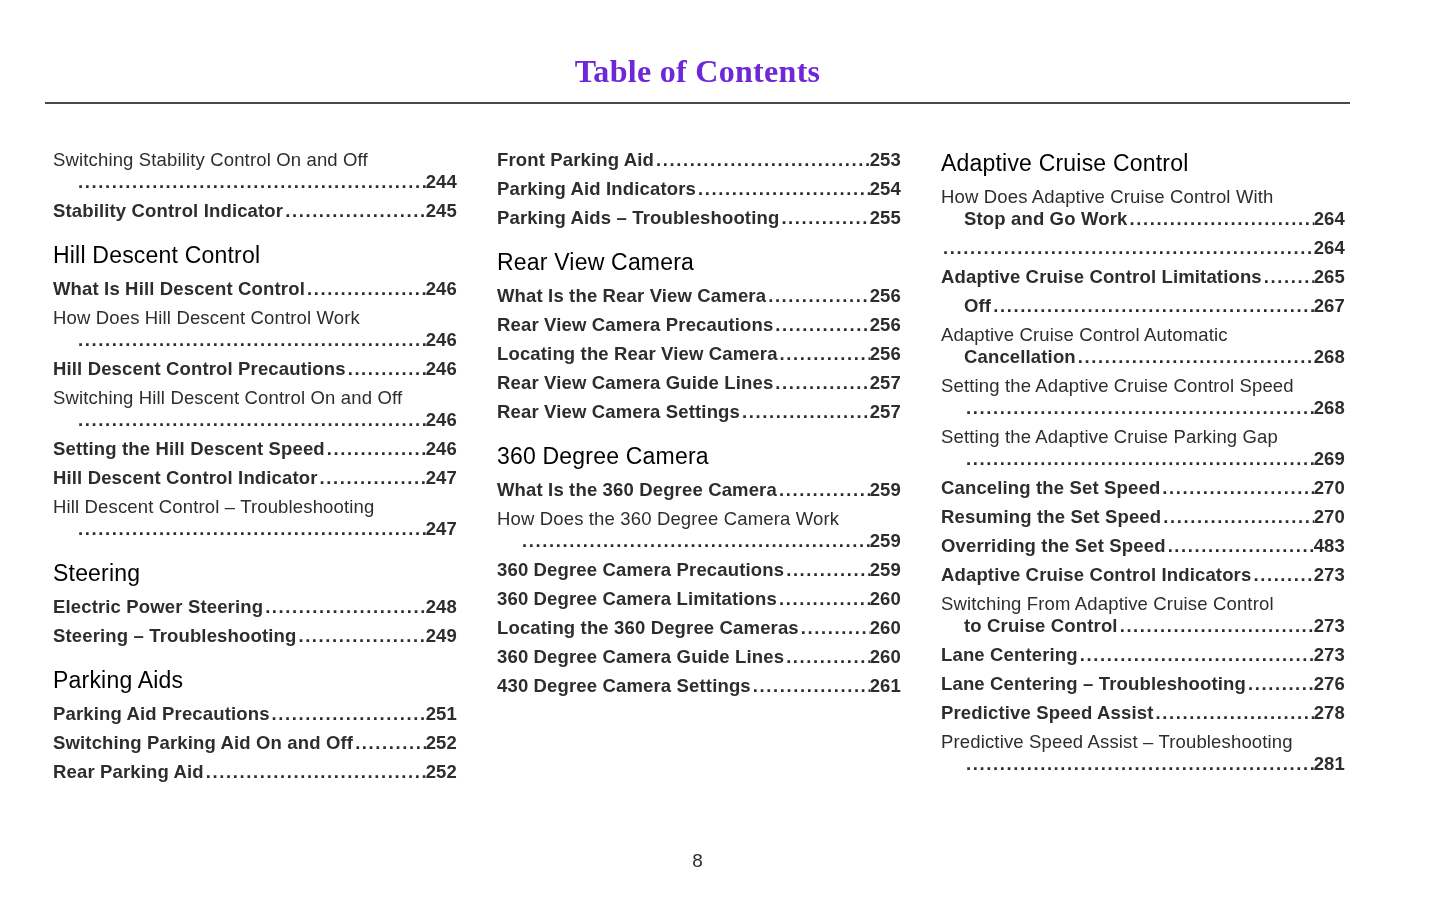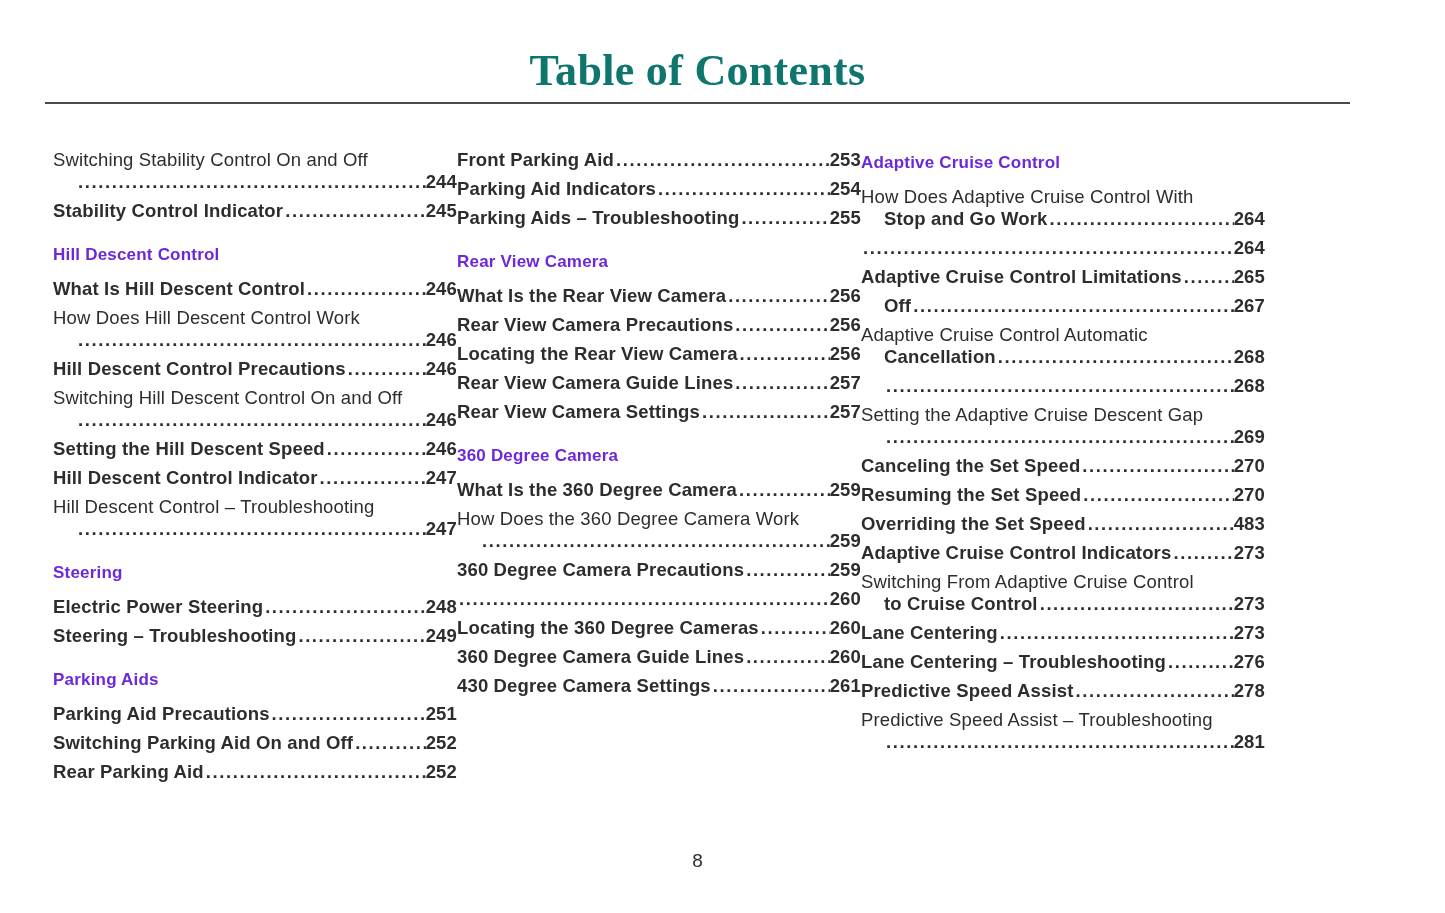--- a/index.html
+++ b/index.html
@@ -16,43 +16,44 @@
   .content {
     position: absolute;
     left: 45px;
     top: 0;
     width: 1305px;
     height: 913px;
   }
   .doc-title {
     font-family: "Liberation Serif", serif;
     font-weight: 700;
-    font-size: 44px;
+    font-size: 32px;
     line-height: 36px;
-    color: #0f766e;
+    color: #6d28d9;
     text-align: center;
     margin: 53px 0 0 0;
     letter-spacing: 0.3px;
   }
   .title-rule {
     border: none;
     border-top: 2px solid #4a4a4a;
     margin: 13px 0 0 0;
   }
   .toc-columns {
     display: flex;
+    gap: 40px;
     padding: 45px 0 0 8px;
   }
   .toc-column { width: 404px; flex: 0 0 404px; }
   .toc-section { margin: 0; }
   .section-title {
-    font-size: 17px;
-    font-weight: 700;
+    font-size: 23px;
+    font-weight: 400;
     line-height: 28px;
-    color: #6d28d9;
+    color: #000000;
     letter-spacing: 0.2px;
     margin: 19px 0 9px 0;
   }
   .toc-column > .toc-section:first-child > .section-title { margin-top: 0; }
   .toc-entry {
     font-size: 18.5px;
     line-height: 22px;
     letter-spacing: 0.15px;
     margin: 0 0 7px 0;
   }
@@ -281,20 +282,21 @@
           </div>
           <div class="toc-entry">
             <div class="leader-row">
               <span class="entry-text">360 Degree Camera Precautions </span>
               <span class="dots">........................................................................................................................................................................................................</span>
               <span class="page-num">259</span>
             </div>
           </div>
           <div class="toc-entry">
             <div class="leader-row">
+              <span class="entry-text">360 Degree Camera Limitations </span>
               <span class="dots">........................................................................................................................................................................................................</span>
               <span class="page-num">260</span>
             </div>
           </div>
           <div class="toc-entry">
             <div class="leader-row">
               <span class="entry-text">Locating the 360 Degree Cameras </span>
               <span class="dots">........................................................................................................................................................................................................</span>
               <span class="page-num">260</span>
             </div>
@@ -348,27 +350,28 @@
           </div>
           <div class="toc-entry">
             <div class="entry-text">Adaptive Cruise Control Automatic</div>
             <div class="leader-row indented">
               <span class="entry-text">Cancellation </span>
               <span class="dots">........................................................................................................................................................................................................</span>
               <span class="page-num">268</span>
             </div>
           </div>
           <div class="toc-entry">
+            <div class="entry-text">Setting the Adaptive Cruise Control Speed</div>
             <div class="leader-row indented">
               <span class="dots">........................................................................................................................................................................................................</span>
               <span class="page-num">268</span>
             </div>
           </div>
           <div class="toc-entry">
-            <div class="entry-text">Setting the Adaptive Cruise Descent Gap</div>
+            <div class="entry-text">Setting the Adaptive Cruise Parking Gap</div>
             <div class="leader-row indented">
               <span class="dots">........................................................................................................................................................................................................</span>
               <span class="page-num">269</span>
             </div>
           </div>
           <div class="toc-entry">
             <div class="leader-row">
               <span class="entry-text">Canceling the Set Speed </span>
               <span class="dots">........................................................................................................................................................................................................</span>
               <span class="page-num">270</span>

